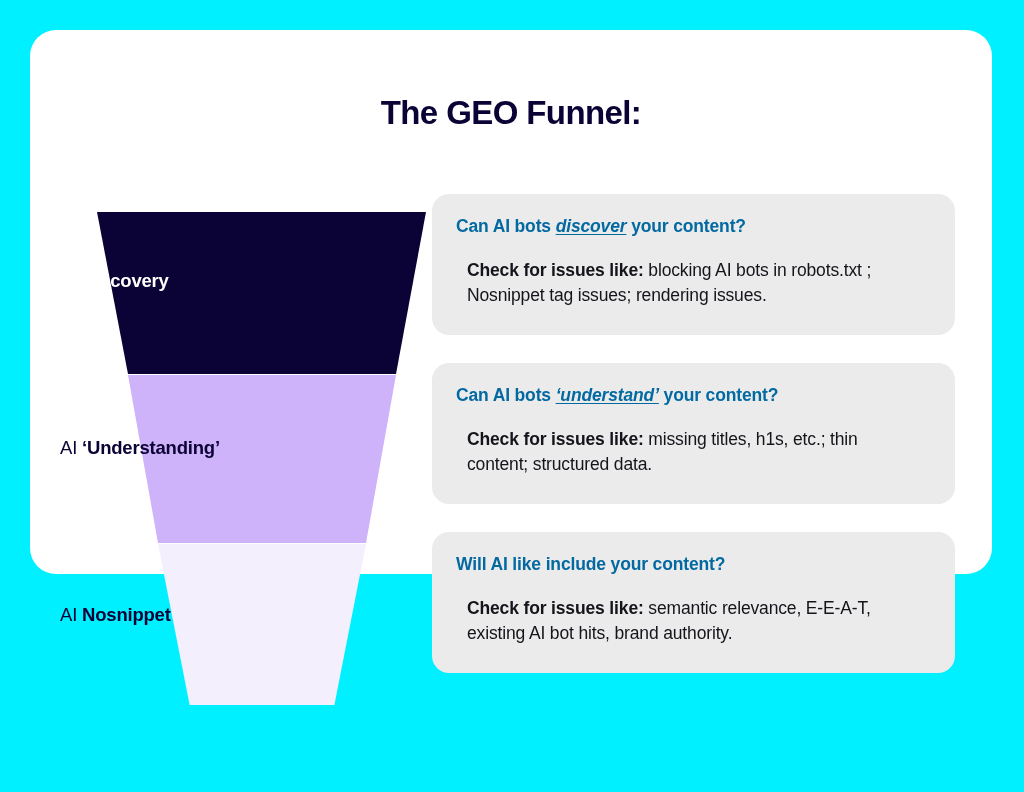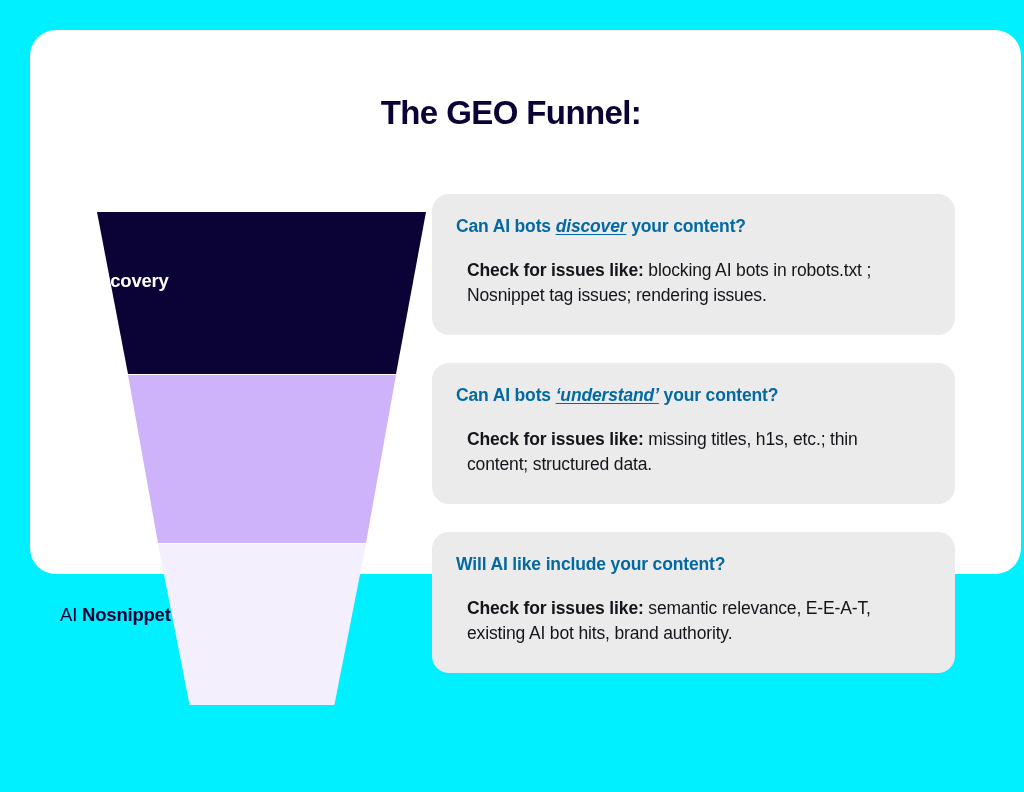--- a/index.html
+++ b/index.html
@@ -33,21 +33,20 @@
   }
 
   
   #panel {
     position: absolute;
     left: 30px; top: 30px;
     width: 962px;
     height: 544px;
     background: #ffffff;
     border-radius: 26px;
-    padding-left: 29px;
   }
 
   
   #title {
     position: absolute;
     left: 0; top: 42px;
     width: 962px;
     text-align: center;
     font-size: 33px;
     font-weight: bold;
@@ -140,20 +139,21 @@
 
     <div id="funnel">
       <svg width="380" height="530" viewBox="0 0 380 530">
         <polygon points="37,37 366,37 336,199 68,199" fill="#0B0235"></polygon>
         <polygon points="68,200 336,200 306,368 98,368" fill="#CEB2FA"></polygon>
         <polygon points="98,369 306,369 273,537 131,537" fill="#F3EFFD"></polygon>
       </svg>
 
       <div class="funnel-label" id="label-discovery"><span>AI </span><b>Discovery</b></div>
 
+      <div class="funnel-label" id="label-understanding"><span>AI </span><b>‘Understanding’</b></div>
 
       <div class="funnel-label" id="label-inclusion"><span>AI </span><b>Nosnippet</b></div>
     </div>
 
     <div class="card" id="card-0">
       <p class="card-heading"><span>Can AI bots </span><span class="em">discover</span><span> your content?</span></p>
       <p class="card-body"><span class="lead">Check for issues like:</span><span> blocking AI bots in robots.txt ; Nosnippet tag issues; rendering issues.</span></p>
     </div>
 
     <div class="card" id="card-1">

